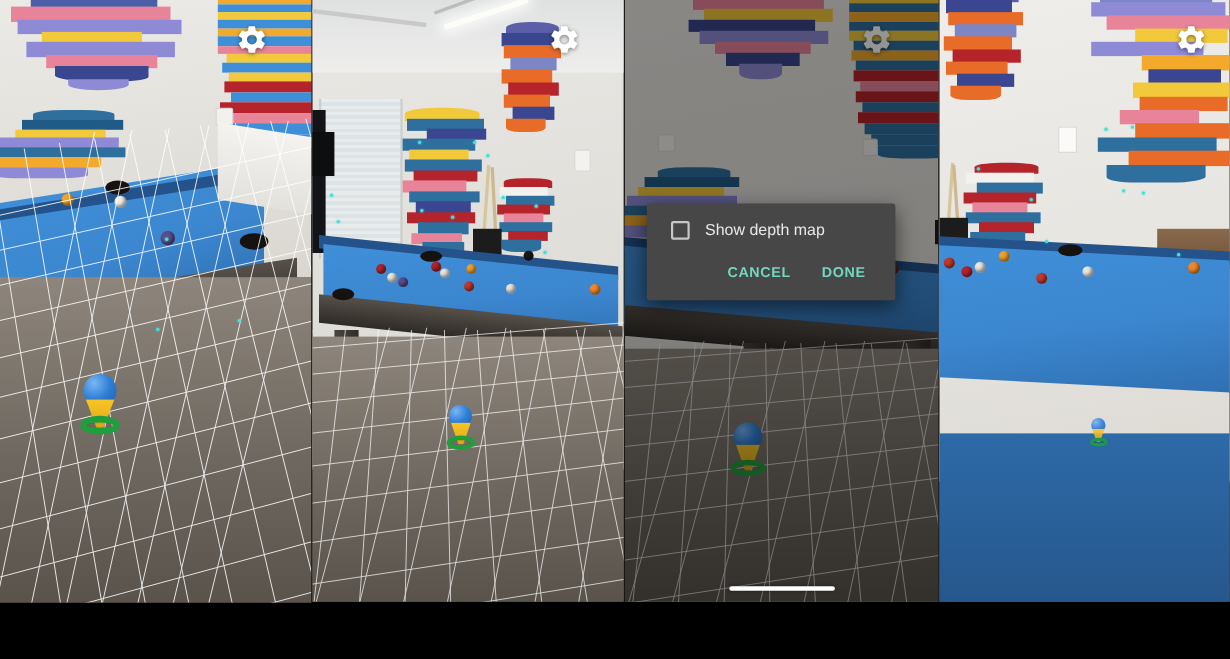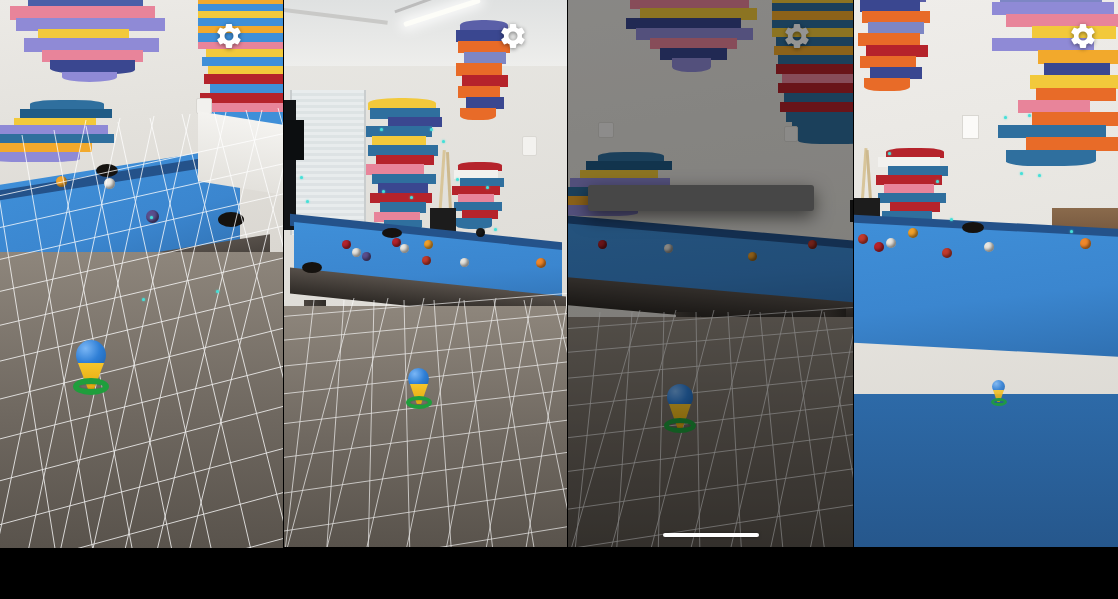--- a/index.html
+++ b/index.html
@@ -442,21 +442,29 @@
         <svg viewBox="0 0 24 24" aria-hidden="true">
           <path fill="#ffffff" d="M19.14 12.94a7.5 7.5 0 000-1.88l2.03-1.58a.5.5 0 00.12-.64l-1.92-3.32a.5.5 0 00-.6-.22l-2.39.96a7.3 7.3 0 00-1.63-.94l-.36-2.54a.5.5 0 00-.5-.42h-3.84a.5.5 0 00-.5.42l-.36 2.54c-.58.24-1.13.56-1.63.94l-2.39-.96a.5.5 0 00-.6.22L2.65 8.84a.5.5 0 00.12.64l2.03 1.58a7.5 7.5 0 000 1.88L2.77 14.52a.5.5 0 00-.12.64l1.92 3.32c.12.21.37.3.6.22l2.39-.96c.5.38 1.05.7 1.63.94l.36 2.54c.4.24.25.42.5.42h3.84c.25 0 .46-.18.5-.42l.36-2.54c.58-.24 1.13-.56 1.63-.94l2.39.96c.23.08.48-.1.6-.22l1.92-3.32a.5.5 0 00-.12-.64l-2.03-1.58zM12 15.6A3.6 3.6 0 1112 8.4a3.6 3.6 0 010 7.2z"></path>
         </svg>
       </div>
 
       <div class="scrim"></div>
 
       <div class="dialog">
 
 
-
+        <div class="dlg-row">
+          <span class="cb off"></span>
+          <span class="dlg-label">Show depth map</span>
+        </div>
+
+        <div class="dlg-actions">
+          <button class="dlg-btn">CANCEL</button>
+          <button class="dlg-btn">DONE</button>
+        </div>
       </div>
 
       <div class="home-indicator"></div>
     </div>
   </div>
 
   <div class="panel panel-4">
     <div class="scene">
       <div class="wall tall" style="height:80%;background:linear-gradient(170deg,#efedea 0%,#e7e5e0 55%,#dcd9d3 100%);"></div>
 

